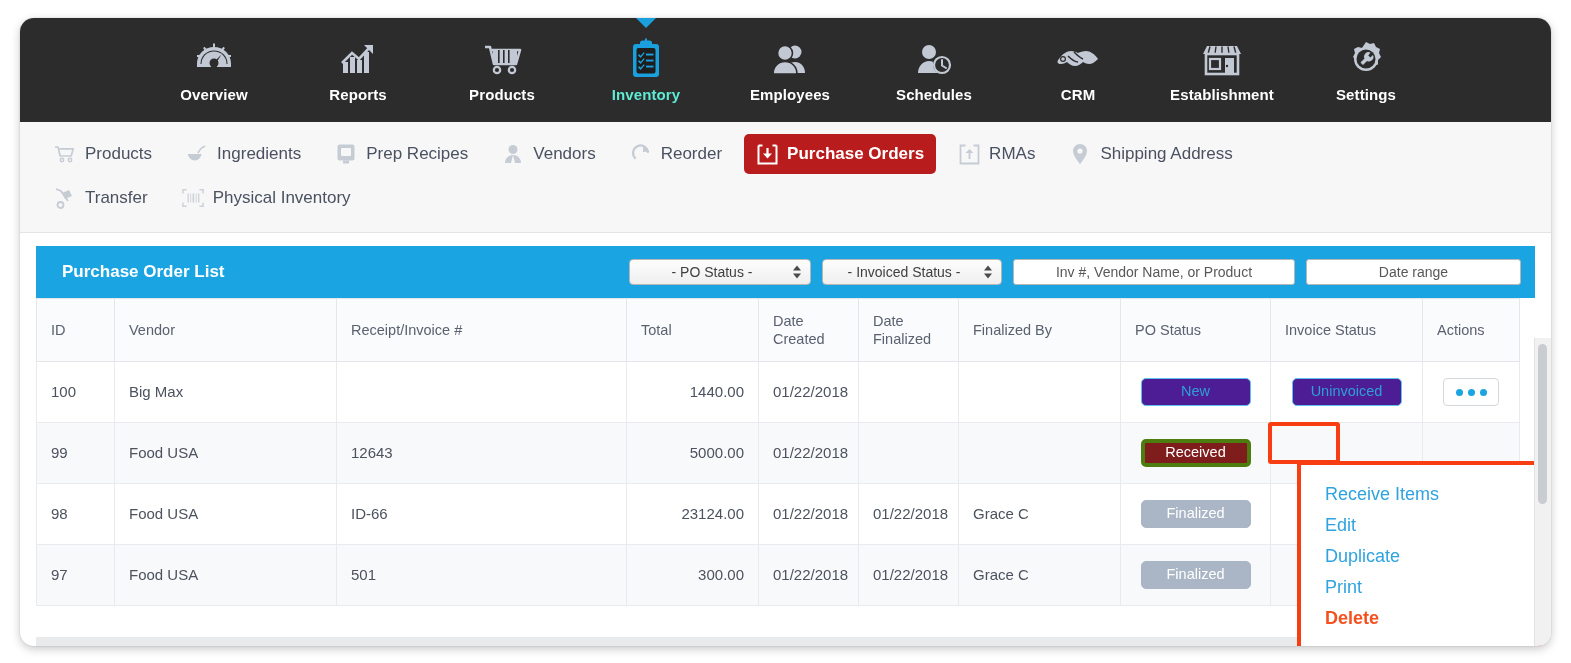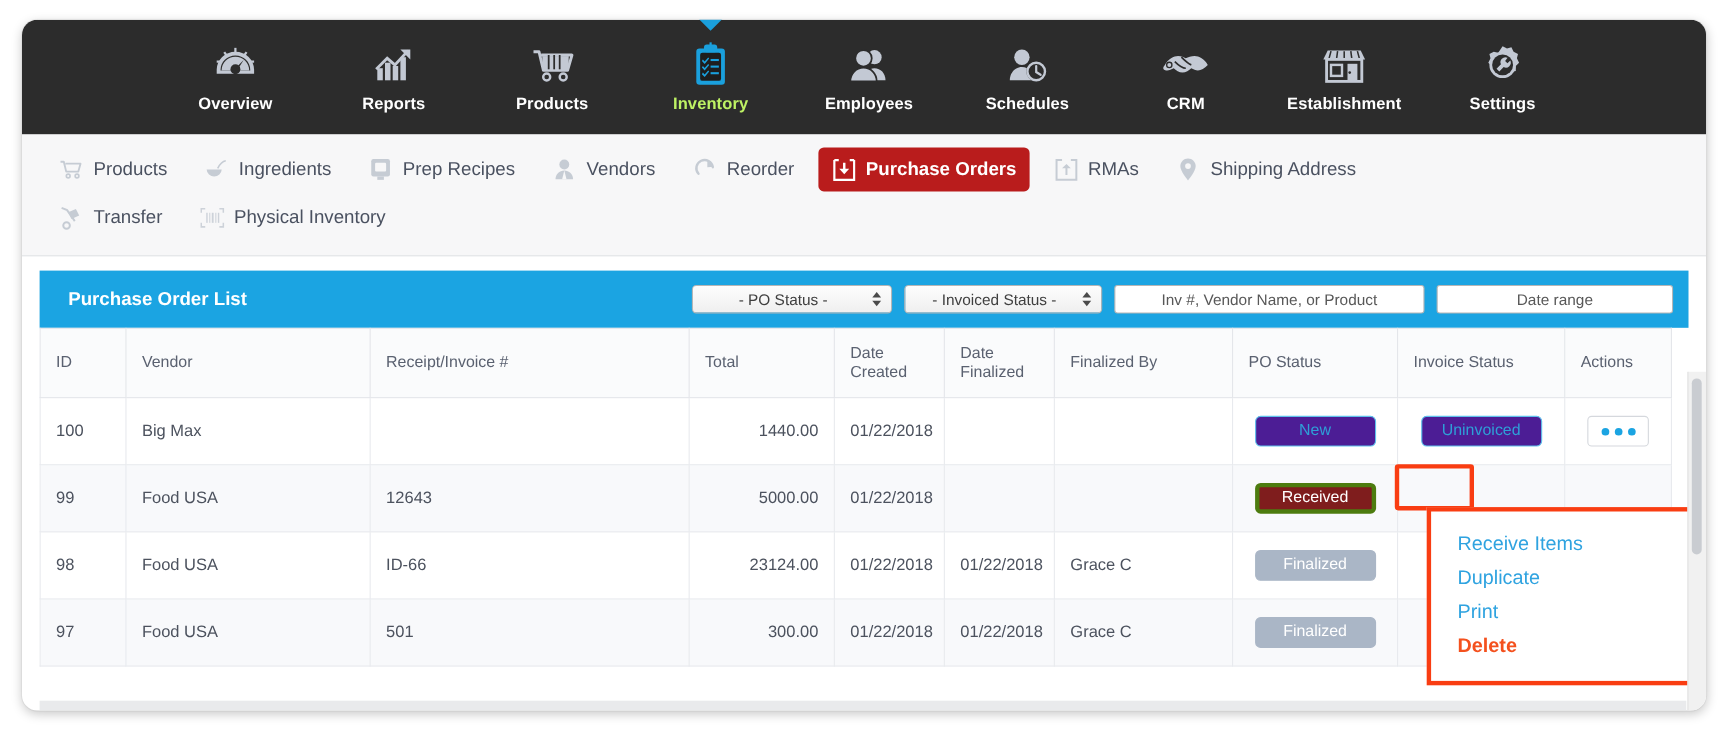--- a/index.html
+++ b/index.html
@@ -47,21 +47,21 @@
   }
   .nav-item .nav-icon { height: 50px; display:flex; align-items:center; justify-content:center; }
   .nav-item .nav-icon svg { display:block; }
   .nav-label {
     margin-top: 2px;
     font-size: 15px;
     font-weight: bold;
     color: #ffffff;
     letter-spacing: .1px;
   }
-  .nav-item.active .nav-label { color: #bef264; }
+  .nav-item.active .nav-label { color: #5eead4; }
   .nav-pointer {
     position: absolute;
     top: -1px; left: 50%;
     transform: translateX(-50%);
     width: 0; height: 0;
     border-left: 11px solid transparent;
     border-right: 11px solid transparent;
     border-top: 11px solid #1aa0dd;
   }
 
@@ -702,19 +702,20 @@
 
     <div class="scrollbar">
       <div class="scroll-thumb"></div>
     </div>
     <div class="hscroll"></div>
 
     <div class="ann ann-dots"></div>
 
     <div class="menu">
       <div class="menu-item">Receive Items</div>
+      <div class="menu-item">Edit</div>
       <div class="menu-item">Duplicate</div>
       <div class="menu-item">Print</div>
       <div class="menu-item danger">Delete</div>
     </div>
 
   </div>
 </div>
 
 </body></html>

